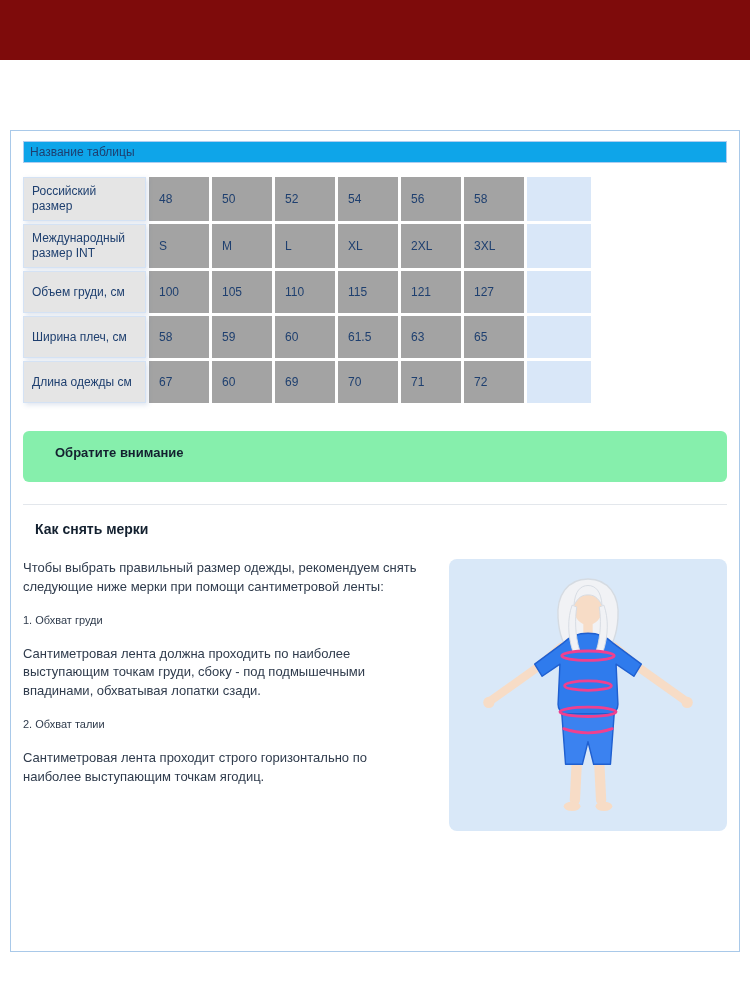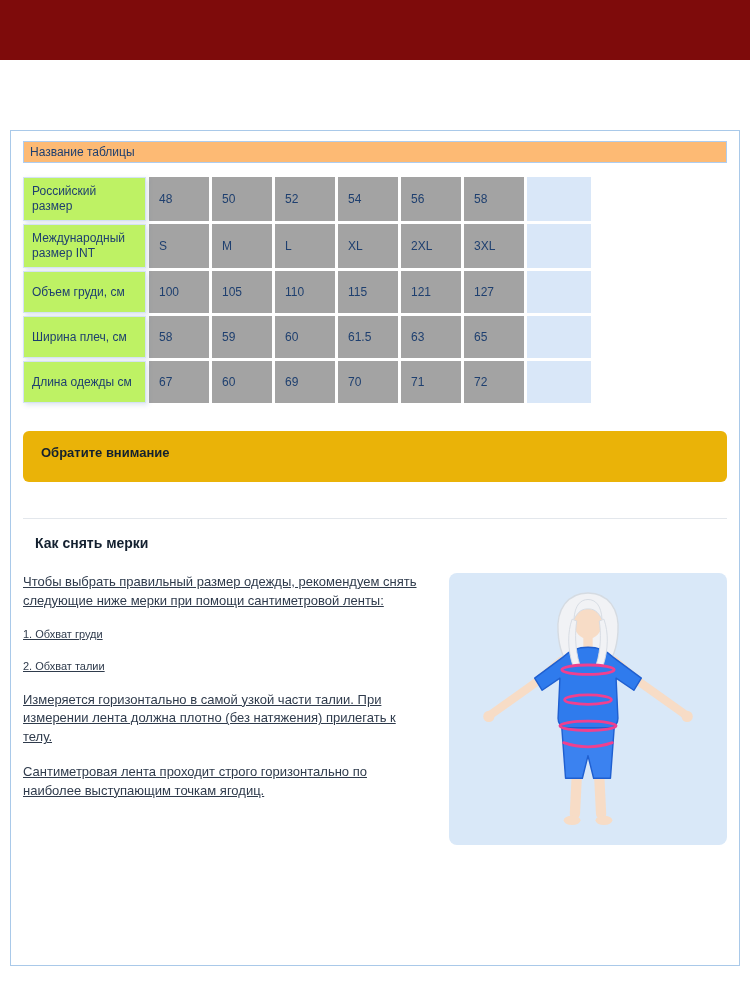--- a/index.html
+++ b/index.html
@@ -14,51 +14,51 @@
 
   .panel {
     margin:70px 10px 0 10px;
     border:1px solid #a9c9e9;
     padding:10px 12px 120px 12px;
     background:#fff;
   }
 
   .table-title-input {
     display:block; width:100%; height:22px;
-    border:1px solid #aecdf0; background:#fdba74;
+    border:1px solid #aecdf0; background:#0ea5e9;
     font-family:"Liberation Sans", sans-serif;
     font-size:12px; color:#1e3f6f; padding:2px 6px;
     margin-bottom:14px; outline:none;
   }
 
   .size-table { display:grid; grid-template-columns:123px repeat(6,60px) 64px; gap:3px; width:574px; margin-bottom:28px; }
   .tlabel {
-    background:#bef264; border:1px solid #d4e2f4;
+    background:#e5e5e5; border:1px solid #d4e2f4;
     box-shadow:2px 2px 5px rgba(40,80,140,0.15);
     font-size:12px; color:#1e3f6f;
     padding:6px 8px; display:flex; align-items:center;
     min-height:42px; line-height:1.25; position:relative; z-index:2;
   }
   .tcell {
     background:#a3a3a3; font-size:12px; color:#1e3f6f;
     display:flex; align-items:center; padding-left:10px; min-height:42px;
   }
   .tcell.highlight { background:#d9e7f8; }
 
   .notice {
-    background:#eab308; border-radius:6px;
-    padding:14px 18px; margin-bottom:36px;
+    background:#86efac; border-radius:6px;
+    padding:14px 32px; margin-bottom:22px;
   }
   .notice-title { font-size:13px; font-weight:bold; color:#13202f; margin:0 0 8px 0; }
   .notice-text { font-size:12.5px; line-height:1.5; color:#333a44; margin:0; }
 
   .guide { border-top:1px solid #e3e7ec; padding-top:16px; }
   .guide-title { font-size:14px; font-weight:bold; color:#13202f; margin:0 0 22px 12px; }
 
-  .guide-cols { display:flex; gap:22px; align-items:flex-start;text-decoration:underline; }
+  .guide-cols { display:flex; gap:22px; align-items:flex-start; }
   .guide-text { width:430px; font-size:13px; line-height:1.45; }
   .guide-text p { margin:0 0 16px 0; }
   .step-heading { margin:0 0 14px 0; font-size:11px; color:#2f3b4c; }
 
   .illustration {
     width:278px; height:272px; background:#d9e8f8;
     border-radius:8px; flex:none;
     display:flex; align-items:center; justify-content:center;
   }
 </style>
@@ -124,23 +124,23 @@
   </div>
 
   <div class="guide">
     <p class="guide-title">Как снять мерки</p>
 
     <div class="guide-cols">
       <div class="guide-text">
         <p>Чтобы выбрать правильный размер одежды, рекомендуем снять следующие ниже мерки при помощи сантиметровой ленты:</p>
 
         <p class="step-heading">1. Обхват груди</p>
+        <p>Сантиметровая лента должна проходить по наиболее выступающим точкам груди, сбоку - под подмышечными впадинами, обхватывая лопатки сзади.</p>
 
         <p class="step-heading">2. Обхват талии</p>
-        <p>Измеряется горизонтально в самой узкой части талии. При измерении лента должна плотно (без натяжения) прилегать к телу.</p>
 
         <p>Сантиметровая лента проходит строго горизонтально по наиболее выступающим точкам ягодиц.</p>
       </div>
 
       <div class="illustration">
         <svg width="262" height="262" viewBox="0 0 280 280">
 
           <path d="M140,16 C118,16 106,34 108,58 C109,74 114,88 122,96 L132,82 L148,82 L158,96 C166,88 171,74 172,58 C174,34 162,16 140,16 Z" fill="#f1f2f5" stroke="#d5dbe2" stroke-width="1.5"></path>
 
           <path d="M112,88 L84,112 L36,146" fill="none" stroke="#f7dcc6" stroke-width="9" stroke-linecap="round"></path>

